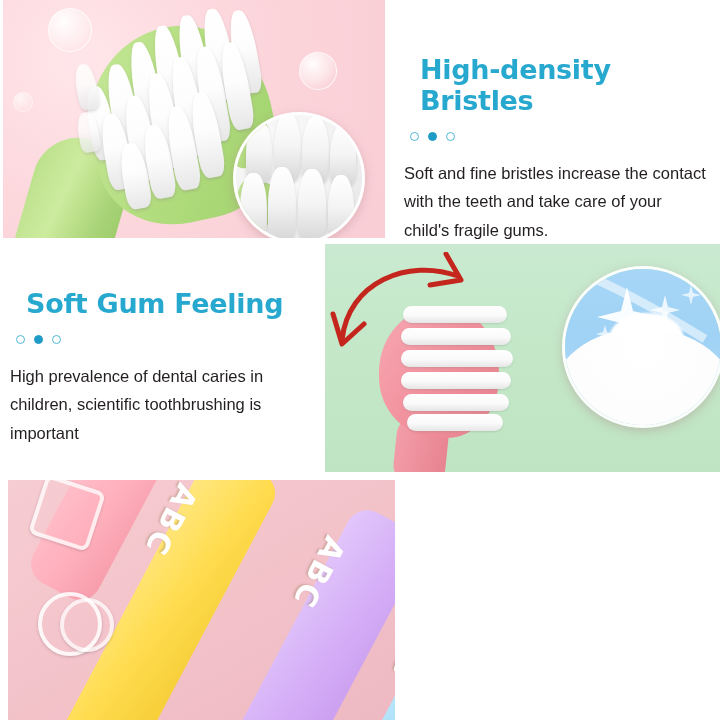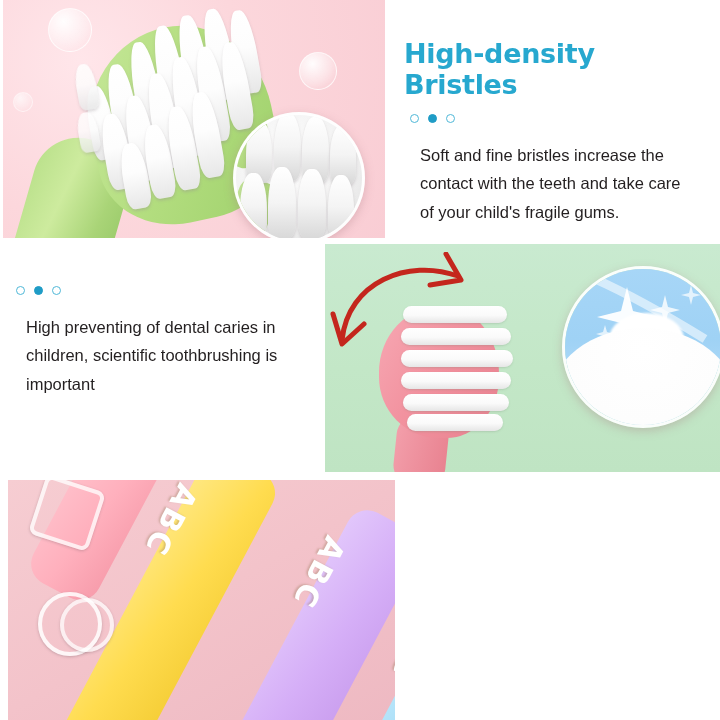--- a/index.html
+++ b/index.html
@@ -81,25 +81,25 @@
     background:linear-gradient(100deg,#bfe9fb 0%,#a5dcf7 50%,#8fcfef 100%);}
   .letters{position:absolute;color:#fff;font-weight:bold;font-size:30px;
     letter-spacing:3px;text-shadow:0 2px 2px rgba(150,120,90,.35);
     font-family:"DejaVu Sans",sans-serif;}
   .ring{position:absolute;border:4px solid rgba(255,255,255,.85);border-radius:50%;
     box-shadow:0 1px 3px rgba(140,110,120,.45);}
 
   
   .textblock{position:absolute;}
   .headline{color:#27a8cf;font-weight:bold;letter-spacing:-.3px;
-    font-family:"DejaVu Sans",sans-serif;margin:0;}
+    font-family:"DejaVu Sans",sans-serif;margin:16px;}
   .dots{display:flex;align-items:center;gap:9px;margin:14px 0 18px 6px;}
   .dot{width:9px;height:9px;border-radius:50%;border:1.6px solid #4fb8d8;box-sizing:border-box;}
   .dot.filled{background:#1f9cc6;border-color:#1f9cc6;}
-  .body{color:#231f20;font-size:16.5px;line-height:1.72;margin:16px;
+  .body{color:#231f20;font-size:16.5px;line-height:1.72;margin:0;
     font-family:"Liberation Sans",sans-serif;}
 
   #text-bristles{left:404px;top:38px;width:306px;}
   #text-bristles .headline{font-size:27px;}
   #text-gum{left:10px;top:272px;width:312px;}
   #text-gum .headline{font-size:27px;}
   #text-handle{left:405px;top:520px;width:310px;}
   #text-handle .headline{font-size:27px;}
 </style>
 </head>
@@ -155,26 +155,27 @@
     <h2 class="headline">High-density Bristles</h2>
     <div class="dots">
       <span class="dot"></span>
       <span class="dot filled"></span>
       <span class="dot"></span>
     </div>
     <p class="body">Soft and fine bristles increase the contact with the teeth and take care of your child's fragile gums.</p>
   </div>
 
   <div class="textblock" id="text-gum">
+    <h2 class="headline">Soft Gum Feeling</h2>
     <div class="dots">
       <span class="dot"></span>
       <span class="dot filled"></span>
       <span class="dot"></span>
     </div>
-    <p class="body">High preventing of dental caries in children, scientific toothbrushing is important</p>
+    <p class="body">High prevalence of dental caries in children, scientific toothbrushing is important</p>
   </div>
 
   <div class="photo" id="img-gum">
     <svg id="arrow-rotate" viewBox="0 0 150 100">
       <path d="M12,88 C18,30 78,6 128,24" fill="none" stroke="#c4261d" stroke-width="5" stroke-linecap="round"></path>
       <path d="M3,62 L12,92 L34,72" fill="none" stroke="#c4261d" stroke-width="5" stroke-linecap="round" stroke-linejoin="round"></path>
       <path d="M116,2 L131,28 L100,33" fill="none" stroke="#c4261d" stroke-width="5" stroke-linecap="round" stroke-linejoin="round"></path>
     </svg>
 
     <div id="brush-pink-neck"></div>

